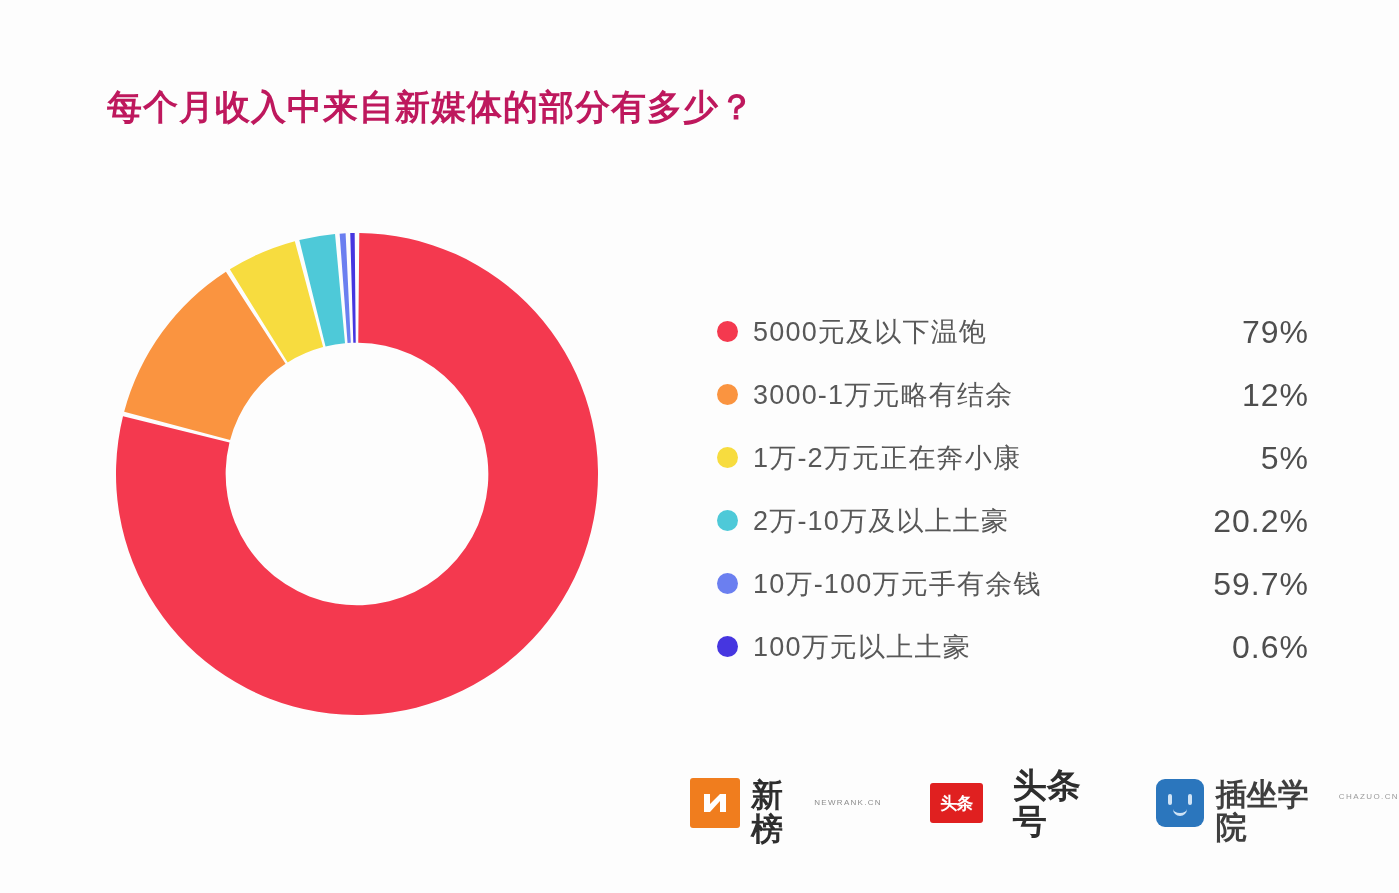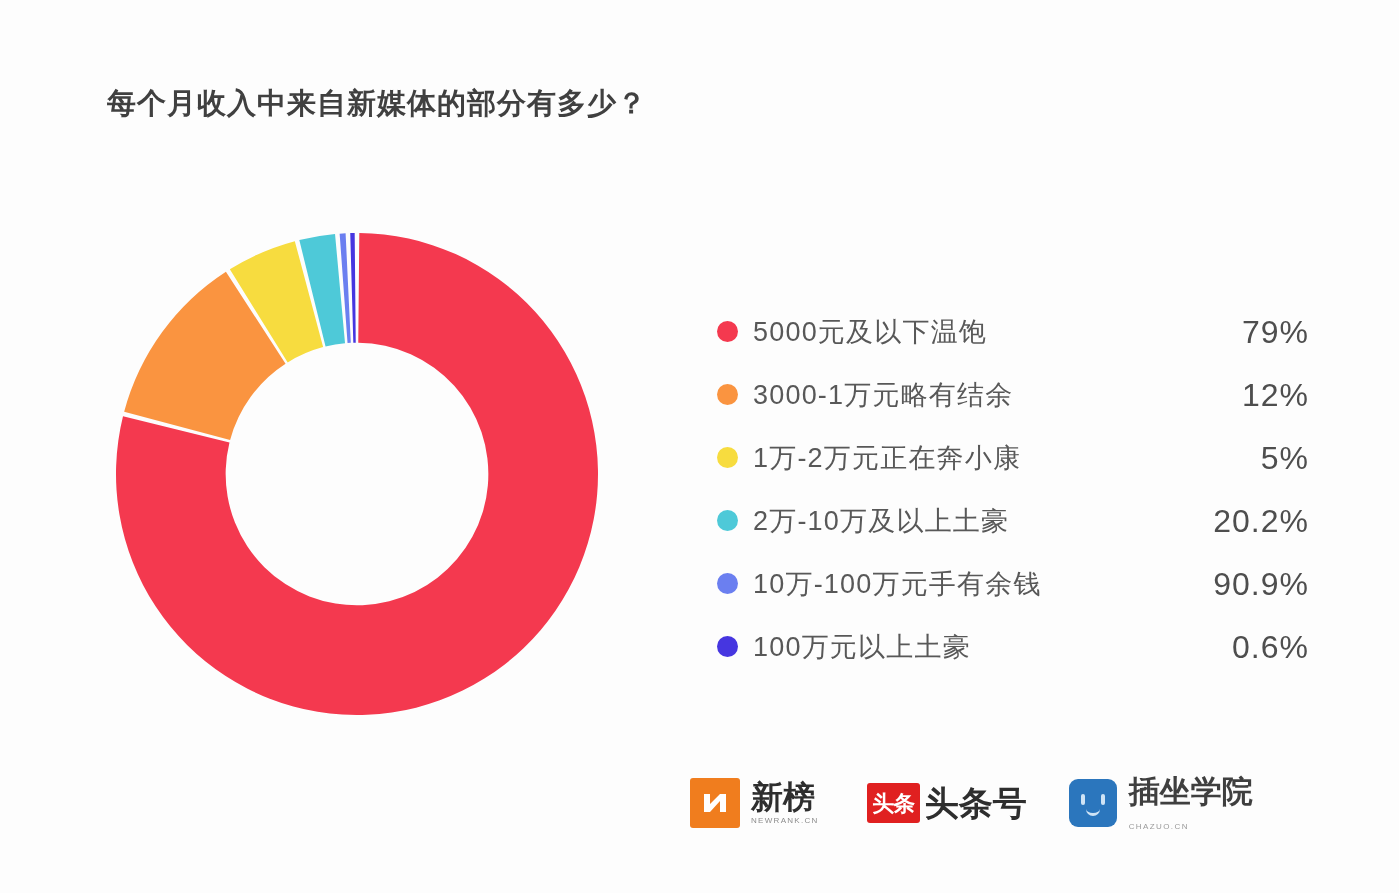--- a/index.html
+++ b/index.html
@@ -21,23 +21,23 @@
     width: 1399px;
     height: 893px;
     background: #fdfdfd;
   }
 
   
   #chart-title {
     position: absolute;
     left: 107px;
     top: 84px;
-    font-size: 29px;
-    font-weight: bold;
-    color: #404040;
+    font-size: 35px;
+    font-weight: bold;
+    color: #be185d;
     letter-spacing: 1px;
     white-space: nowrap;
   }
 
   
   #donut-wrap {
     position: absolute;
     left: 116px;
     top: 233px;
     width: 482px;
@@ -112,59 +112,59 @@
     background: #f07d1e;
     border-radius: 3px;
     display: flex;
     align-items: center;
     justify-content: center;
     flex: 0 0 auto;
   }
   .nr-text-wrap {
     margin-left: 11px;
     display: flex;
-    flex-direction: column;
+    flex-direction: row;
     justify-content: center;
     height: 50px;
   }
   .nr-cn {
     font-size: 32px;
     font-weight: bold;
     color: #2e2e2e;
     line-height: 34px;
     letter-spacing: 0px;
   }
   .nr-en {
     font-size: 8px;
     color: #8c8c8c;
     letter-spacing: 1.3px;
     line-height: 11px;
-    margin-top: 1px;
+    margin-top: 19px;
   }
 
   
   .tt-mark {
     width: 53px;
     height: 40px;
     background: #e02020;
     border-radius: 3px;
     display: flex;
     align-items: center;
     justify-content: center;
     flex: 0 0 auto;
   }
   .tt-mark span {
     color: #ffffff;
-    font-size: 22px;
+    font-size: 17px;
     font-weight: bold;
     letter-spacing: -1px;
     line-height: 17px;
   }
   .tt-cn {
-    margin-left: 5px;
+    margin-left: 30px;
     font-size: 34px;
     font-weight: bold;
     color: #2e2e2e;
     line-height: 36px;
   }
 
   
   .cz-mark {
     width: 48px;
     height: 48px;
@@ -188,21 +188,21 @@
     left: 17px;
     bottom: 11px;
     width: 14px;
     height: 6px;
     border-bottom: 3px solid #cfe3f5;
     border-radius: 0 0 8px 8px;
   }
   .cz-text-wrap {
     margin-left: 12px;
     display: flex;
-    flex-direction: column;
+    flex-direction: row;
     justify-content: center;
     height: 50px;
   }
   .cz-cn {
     font-size: 31px;
     font-weight: bold;
     color: #3f3f3f;
     line-height: 33px;
   }
   .cz-en {
@@ -250,21 +250,21 @@
         <div class="legend-value">5%</div>
       </div>
       <div class="legend-row">
         <div class="legend-dot" style="background: rgb(78, 201, 216);"></div>
         <div class="legend-label">2万-10万及以上土豪</div>
         <div class="legend-value">20.2%</div>
       </div>
       <div class="legend-row">
         <div class="legend-dot" style="background: rgb(107, 127, 240);"></div>
         <div class="legend-label">10万-100万元手有余钱</div>
-        <div class="legend-value">90.9%</div>
+        <div class="legend-value">59.7%</div>
       </div>
       <div class="legend-row">
         <div class="legend-dot" style="background: rgb(70, 54, 224);"></div>
         <div class="legend-label">100万元以上土豪</div>
         <div class="legend-value">0.6%</div>
       </div>
     </div>
 
   <div id="footer-logos">
 

